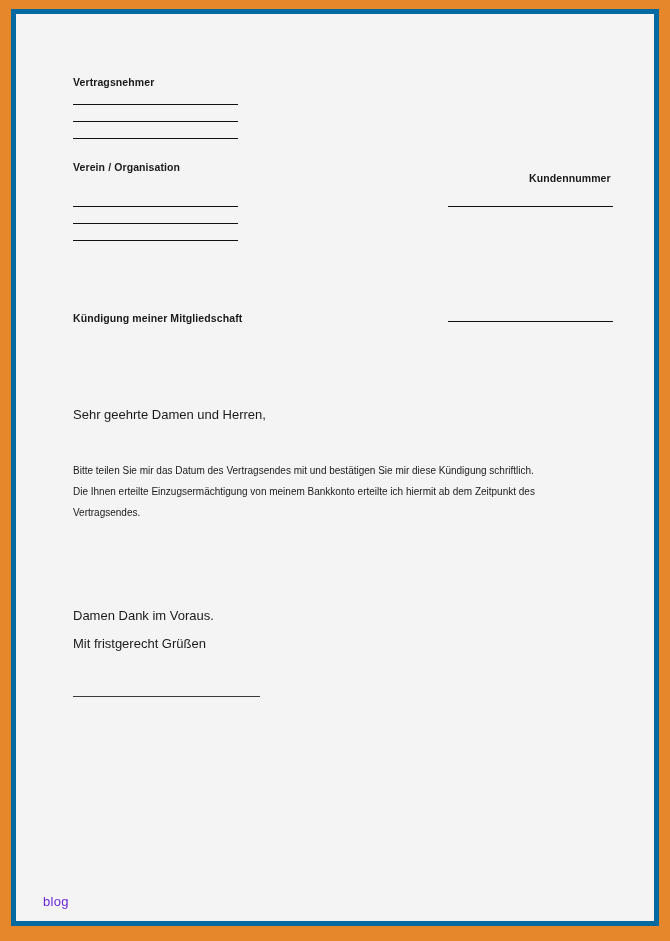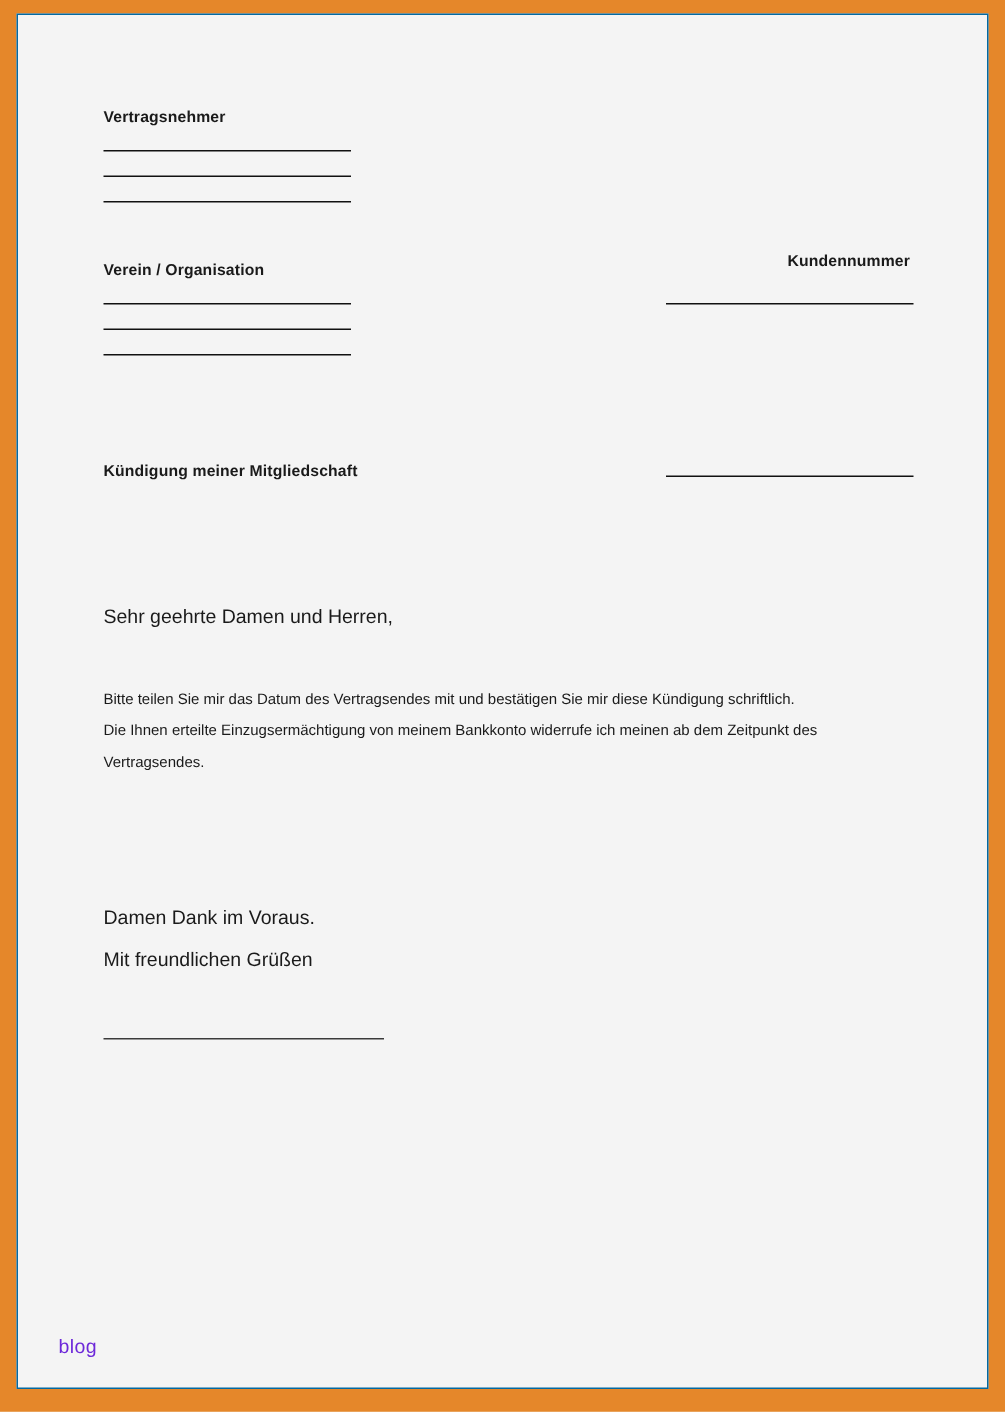--- a/index.html
+++ b/index.html
@@ -25,21 +25,21 @@
     box-sizing: border-box;
   }
 
   .page {
     position: absolute;
     left: 11px;
     top: 9px;
     width: 648px;
     height: 917px;
     background: #f4f4f4;
-    border: 1px solid #0369a1;
+    border: 5px solid #0369a1;
     box-sizing: border-box;
     overflow: hidden;
   }
 
   .sheet {
     position: relative;
     width: 100%;
     height: 100%;
   }
 
@@ -102,46 +102,46 @@
 <div class="frame">
   <div class="page">
     <div class="sheet">
 
       <div class="heading" style="left:57px; top:62px;">Vertragsnehmer</div>
 
       <div class="rule" style="left:57px; top:90px; width:165px;"></div>
       <div class="rule" style="left:57px; top:107px; width:165px;"></div>
       <div class="rule" style="left:57px; top:124px; width:165px;"></div>
 
-      <div class="heading" style="left:57px; top:164px;text-align:center;">Verein / Organisation</div>
+      <div class="heading" style="left:57px; top:147px;text-align:center;">Verein / Organisation</div>
 
       <div class="rule" style="left:57px; top:192px; width:165px;"></div>
       <div class="rule" style="left:57px; top:209px; width:165px;"></div>
       <div class="rule" style="left:57px; top:226px; width:165px;"></div>
 
       <div class="heading" style="left:513px; top:158px;">Kundennummer</div>
 
       <div class="rule" style="left:432px; top:192px; width:165px;"></div>
 
       <div class="heading" style="left:57px; top:298px;">Kündigung meiner Mitgliedschaft</div>
 
       <div class="rule" style="left:432px; top:307px; width:165px;"></div>
 
       <div class="body-text" style="left:57px; top:390px;">Sehr geehrte Damen und Herren,</div>
 
 
       <div class="para" style="left:57px; top:446px;">
         <div>Bitte teilen Sie mir das Datum des Vertragsendes mit und bestätigen Sie mir diese Kündigung schriftlich.</div>
-        <div>Die Ihnen erteilte Einzugsermächtigung von meinem Bankkonto widerrufe ich meinen ab dem Zeitpunkt des</div>
+        <div>Die Ihnen erteilte Einzugsermächtigung von meinem Bankkonto erteilte ich hiermit ab dem Zeitpunkt des</div>
         <div>Vertragsendes.</div>
       </div>
 
       <div class="body-text" style="left:57px; top:591px;">Damen Dank im Voraus.</div>
 
-      <div class="body-text" style="left:57px; top:619px;">Mit freundlichen Grüßen</div>
+      <div class="body-text" style="left:57px; top:619px;">Mit fristgerecht Grüßen</div>
 
       <div class="rule-sig" style="left:57px; top:682px; width:187px;"></div>
 
       <div class="watermark">blog</div>
 
     </div>
   </div>
 </div>
 
 </body></html>

